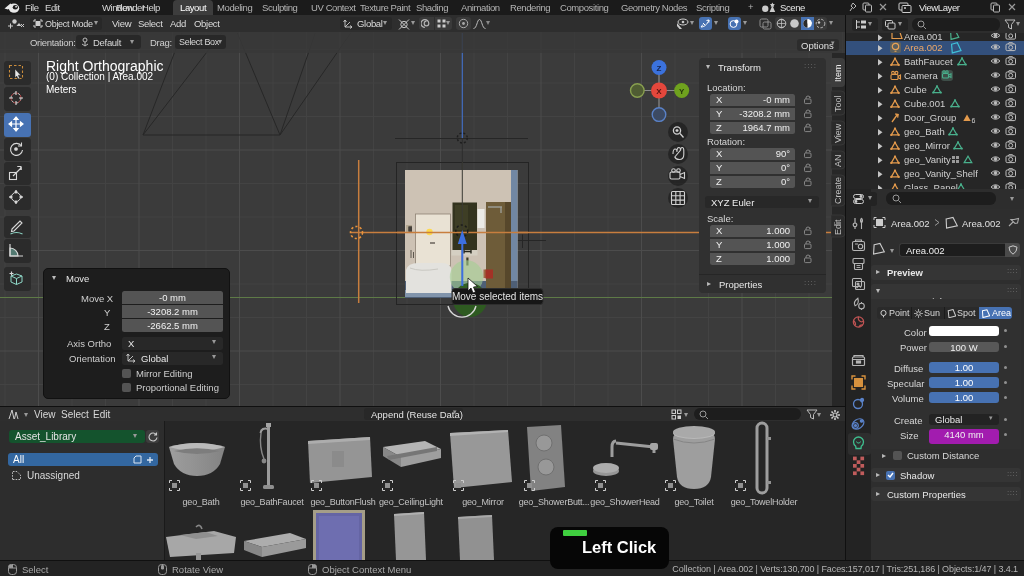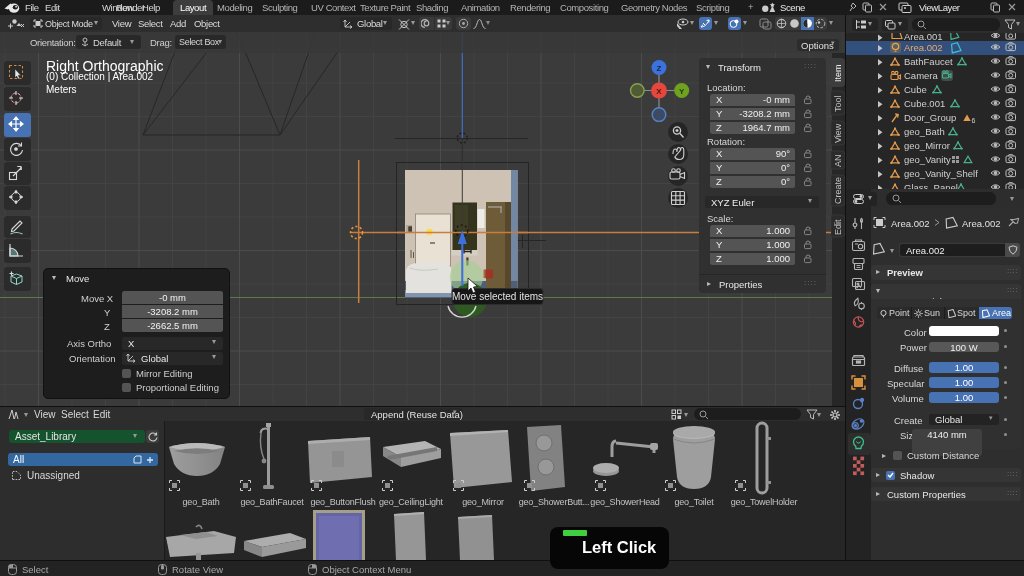--- a/index.html
+++ b/index.html
@@ -891,21 +891,21 @@
   <div class="abs" style="left:158px;top:206.5px;width:3px;height:3px;background:#909090;border-radius:50%;"></div>
 
   <span class="abs txt" style="left:48px;top:225.5px;">Create</span>
   <div class="abs" style="left:83px;top:225px;width:70px;height:10.5px;background:#232323;border-radius:3px;color:#e8e8e8;">
     <span class="abs txt" style="left:6px;top:0px;">Global</span>
     <span class="abs" style="left:60px;top:0px;color:#999;font-size:7px;">▾</span>
   </div>
   <div class="abs" style="left:158px;top:228.5px;width:3px;height:3px;background:#909090;border-radius:50%;"></div>
 
   <span class="abs txt" style="left:54px;top:240.5px;">Size</span>
-  <div class="abs" style="left:66px;top:240px;width:70px;height:27px;background:#404040;border-radius:3px;text-align:center;color:#f0f0f0;"><span style="line-height:11px;">4140 mm</span></div>
+  <div class="abs" style="left:83px;top:240px;width:70px;height:15px;background:#a21caf;border-radius:3px;text-align:center;color:#f0f0f0;"><span style="line-height:11px;">4140 mm</span></div>
   <div class="abs" style="left:158px;top:243.5px;width:3px;height:3px;background:#909090;border-radius:50%;"></div>
 
   <span class="abs" style="left:36px;top:262px;color:#bbb;font-size:8px;">▸</span>
   <div class="abs" style="left:47px;top:261.5px;width:9px;height:9px;background:#545454;border-radius:2px;"></div>
   <span class="abs txt" style="left:61px;top:261px;">Custom Distance</span>
 
   <div class="abs" style="left:25px;top:279px;width:150px;height:14px;background:#353535;border-radius:3px;">
     <span class="abs" style="left:5px;top:2px;color:#bbb;font-size:8px;">▸</span>
     <div class="abs" style="left:15px;top:2.5px;width:9px;height:9px;background:#4772b3;border-radius:2px;">
       <svg class="abs" style="left:1px;top:1.5px;" width="7" height="6" viewBox="0 0 7 6">
@@ -1131,13 +1131,14 @@
     <rect x="0.5" y="0.5" width="8" height="10" rx="3" fill="none" stroke="#999"></rect>
     <rect x="3" y="1" width="3" height="4.5" rx="1.2" fill="#999"></rect>
   </svg>
   <span class="abs txt" style="left:172px;top:2.5px;">Rotate View</span>
   <svg class="abs" style="left:308px;top:3px;" width="9" height="11" viewBox="0 0 9 11">
     <rect x="0.5" y="0.5" width="8" height="10" rx="3" fill="none" stroke="#999"></rect>
     <path d="M0.5 4 H8.5 M4.5 0.5 V4" stroke="#999"></path>
     <rect x="4.5" y="0.5" width="4" height="3.5" rx="1.5" fill="#999"></rect>
   </svg>
   <span class="abs txt" style="left:322px;top:2.5px;">Object Context Menu</span>
+  <span class="abs txt" style="right:6px;top:3px;color:#b5b5b5;font-size:9px;letter-spacing:-0.1px;">Collection | Area.002 | Verts:130,700 | Faces:157,017 | Tris:251,186 | Objects:1/47 | 3.4.1</span>
 </div>
 
 </body></html>

